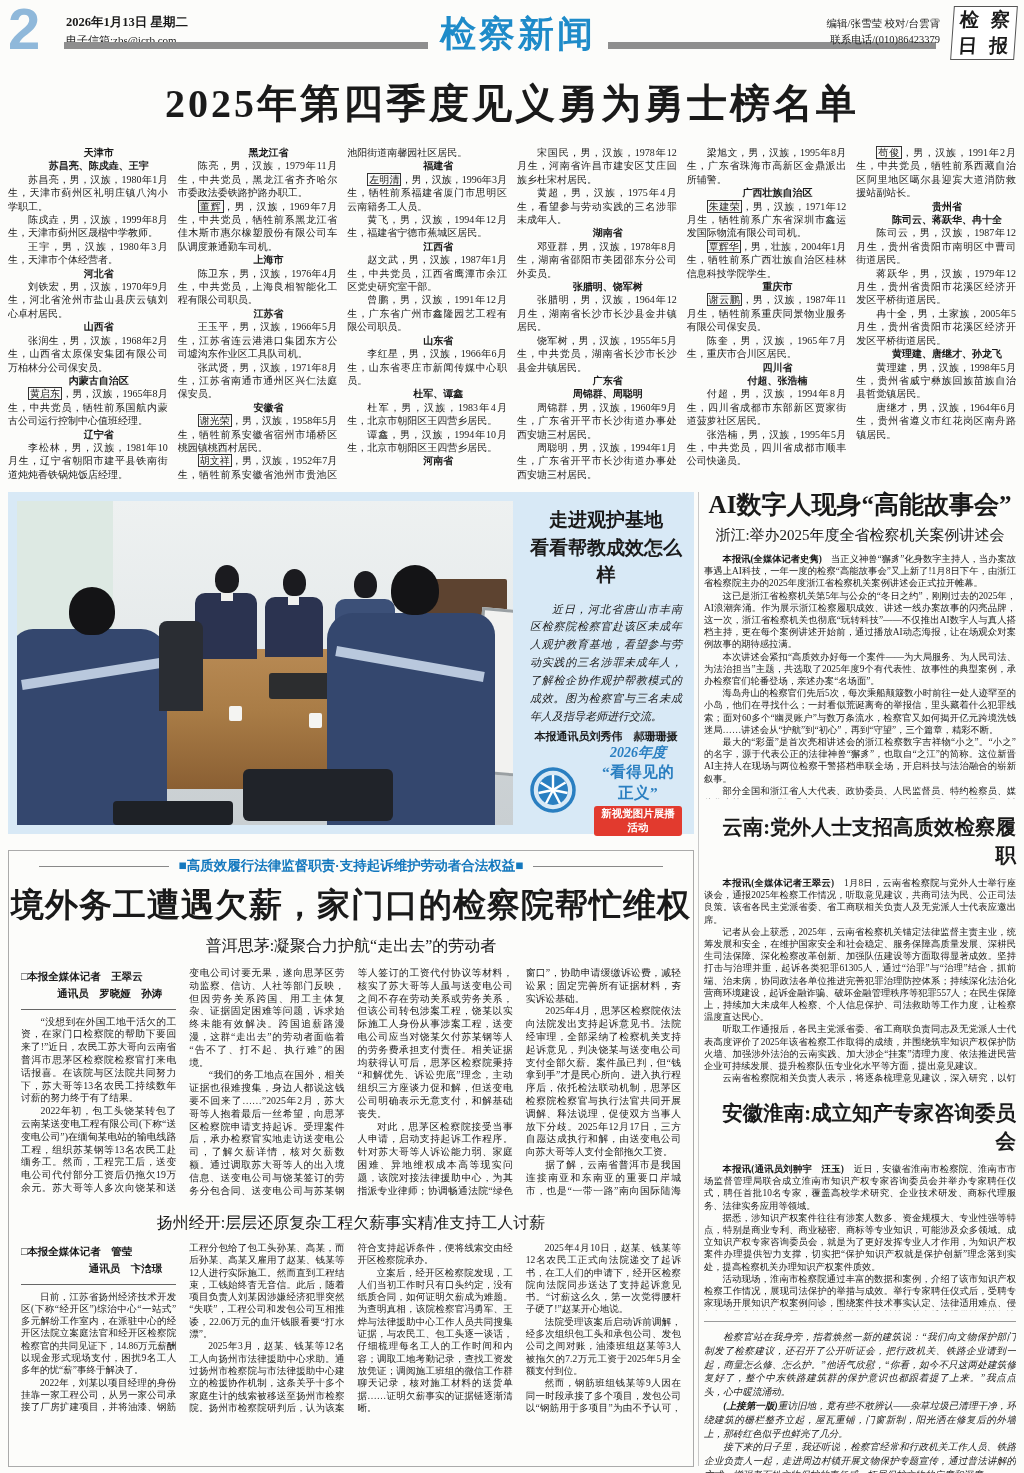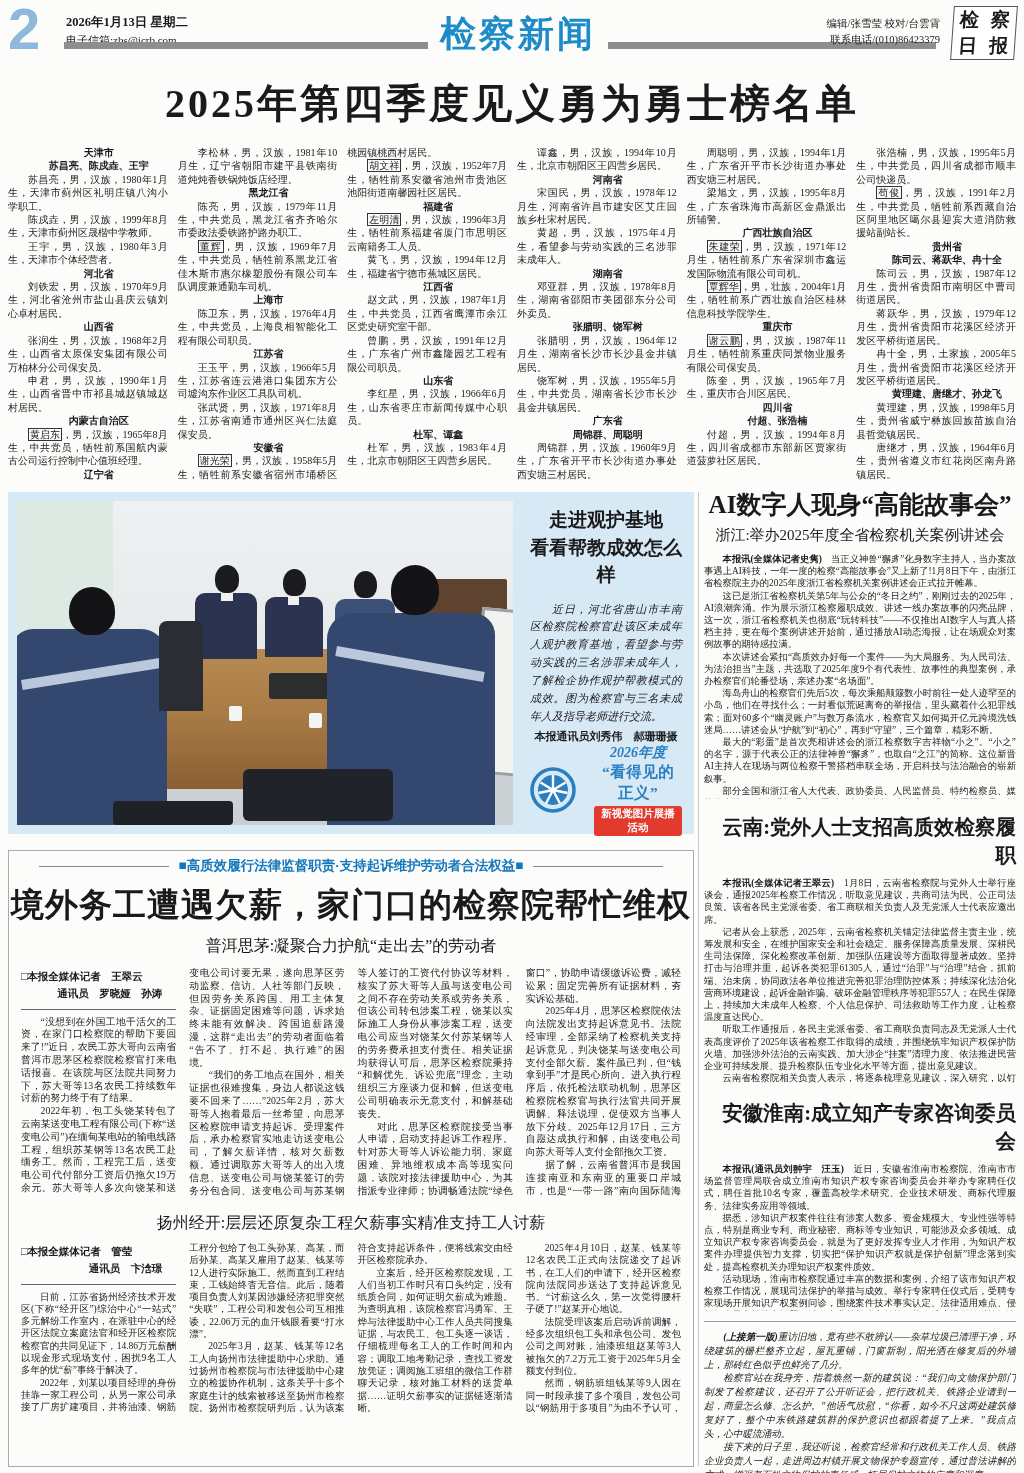--- a/index.html
+++ b/index.html
@@ -94,21 +94,20 @@
   <div class="roster-cols">
       <div class="it it-h">天津市</div>
       <div class="it it-n">苏昌亮、陈戍垚、王宇</div>
       <div class="it it-p">苏昌亮，男，汉族，1980年1月生，天津市蓟州区礼明庄镇八沟小学职工。</div>
       <div class="it it-p">陈戍垚，男，汉族，1999年8月生，天津市蓟州区晟楷中学教师。</div>
       <div class="it it-p">王宇，男，汉族，1980年3月生，天津市个体经营者。</div>
       <div class="it it-h">河北省</div>
       <div class="it it-p">刘铁宏，男，汉族，1970年9月生，河北省沧州市盐山县庆云镇刘心卓村居民。</div>
       <div class="it it-h">山西省</div>
       <div class="it it-p">张润生，男，汉族，1968年2月生，山西省太原保安集团有限公司万柏林分公司保安员。</div>
-      <div class="it it-p">申君，男，汉族，1990年1月生，山西省晋中市祁县城赵镇城赵村居民。</div>
       <div class="it it-h">内蒙古自治区</div>
       <div class="it it-p"><span class="boxname">黄启东</span>，男，汉族，1965年8月生，中共党员，牺牲前系国航内蒙古公司运行控制中心值班经理。</div>
       <div class="it it-h">辽宁省</div>
       <div class="it it-p">李松林，男，汉族，1981年10月生，辽宁省朝阳市建平县铁南街道炖炖香铁锅炖饭店经理。</div>
       <div class="it it-h">黑龙江省</div>
       <div class="it it-p">陈亮，男，汉族，1979年11月生，中共党员，黑龙江省齐齐哈尔市委政法委铁路护路办职工。</div>
       <div class="it it-p"><span class="boxname">董辉</span>，男，汉族，1969年7月生，中共党员，牺牲前系黑龙江省佳木斯市惠尔橡塑股份有限公司车队调度兼通勤车司机。</div>
       <div class="it it-h">上海市</div>
       <div class="it it-p">陈卫东，男，汉族，1976年4月生，中共党员，上海良相智能化工程有限公司职员。</div>
       <div class="it it-h">江苏省</div>
@@ -250,22 +249,22 @@
 
     <div class="art-head2">安徽淮南:成立知产专家咨询委员会</div>
     <div class="art-body" style="height:148px;">
         <div class="it it-p"><b>本报讯(通讯员刘翀宇　汪玉)</b>　近日，安徽省淮南市检察院、淮南市市场监督管理局联合成立淮南市知识产权专家咨询委员会并举办专家聘任仪式，聘任首批10名专家，覆盖高校学术研究、企业技术研发、商标代理服务、法律实务应用等领域。</div>
         <div class="it it-p">据悉，涉知识产权案件往往有涉案人数多、资金规模大、专业性强等特点，特别是商业专利、商业秘密、商标等专业知识，可能涉及众多领域。成立知识产权专家咨询委员会，就是为了更好发挥专业人才作用，为知识产权案件办理提供智力支撑，切实把“保护知识产权就是保护创新”理念落到实处，提高检察机关办理知识产权案件质效。</div>
         <div class="it it-p">活动现场，淮南市检察院通过丰富的数据和案例，介绍了该市知识产权检察工作情况，展现司法保护的举措与成效。举行专家聘任仪式后，受聘专家现场开展知识产权案例问诊，围绕案件技术事实认定、法律适用难点、侵权行为界定等核心问题，结合专业特长建言献策，从多维度提供针对性解决方案，为破解司法保护堵点难点拓宽思路，现场交流氛围热烈浓厚。</div>
       </div>
 
     <div class="hr"></div>
     <div class="cont-body" style="height:144px;">
+        <div class="it it-p">检察官站在我身旁，指着焕然一新的建筑说：“我们向文物保护部门制发了检察建议，还召开了公开听证会，把行政机关、铁路企业请到一起，商量怎么修、怎么护。”他语气欣慰，“你看，如今不只这两处建筑修复好了，整个中东铁路建筑群的保护意识也都跟着提了上来。”我点点头，心中暖流涌动。</div>
         <div class="it it-p"><b>(上接第一版)</b>重访旧地，竟有些不敢辨认——杂草垃圾已清理干净，环绕建筑的栅栏整齐立起，屋瓦重铺，门窗新制，阳光洒在修复后的外墙上，那砖红色似乎也鲜亮了几分。</div>
-        <div class="it it-p">检察官站在我身旁，指着焕然一新的建筑说：“我们向文物保护部门制发了检察建议，还召开了公开听证会，把行政机关、铁路企业请到一起，商量怎么修、怎么护。”他语气欣慰，“你看，如今不只这两处建筑修复好了，整个中东铁路建筑群的保护意识也都跟着提了上来。”我点点头，心中暖流涌动。</div>
         <div class="it it-p">接下来的日子里，我还听说，检察官经常和行政机关工作人员、铁路企业负责人一起，走进周边村镇开展文物保护专题宣传，通过普法讲解的方式，增强老百姓文物保护的责任感，拓展保护文物的广度和深度。</div>
       </div>
 
   </div>
 
   <div class="blbox">
     <div class="banner">
       <span class="ln"></span>
       <span>■高质效履行法律监督职责·支持起诉维护劳动者合法权益■</span>
       <span class="ln"></span>

